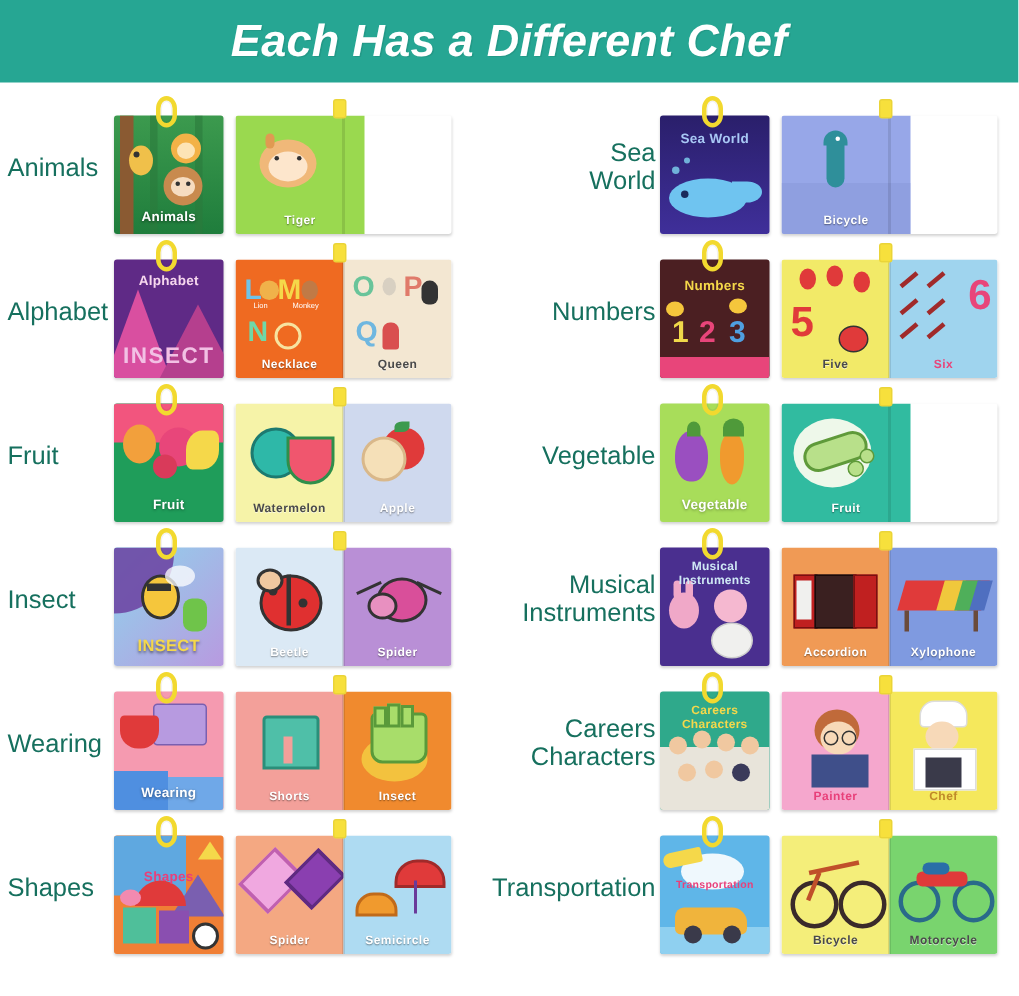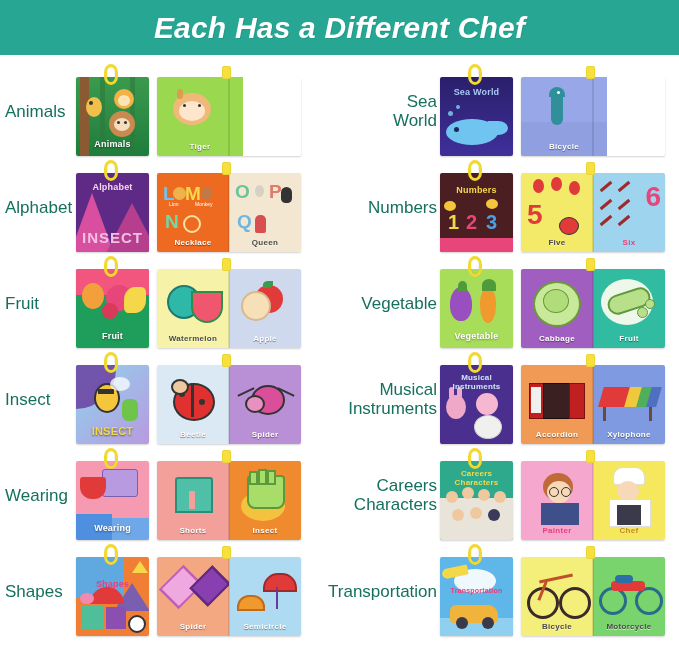--- a/index.html
+++ b/index.html
@@ -394,25 +394,20 @@
           <div class="tab loop" style="left:28px"></div>
           <div class="tab" style="left:146px"></div>
           <div class="cover" style="background:#a8dd5a">
             <div class="sh" style="left:10px;top:18px;width:22px;height:34px;background:#9a4fc0;border-radius:50% 50% 45% 45%"></div>
             <div class="sh" style="left:18px;top:12px;width:9px;height:10px;background:#4f9a3a;border-radius:50% 50% 0 0"></div>
             <div class="sh" style="left:40px;top:20px;width:16px;height:34px;background:#f09a2e;border-radius:40% 40% 50% 50%"></div>
             <div class="sh" style="left:42px;top:10px;width:14px;height:12px;background:#4f9a3a;border-radius:50% 50% 0 0"></div>
             <div class="cvt bot" style="color:#fff;text-shadow:0 1px 2px rgba(0,0,0,.35)">Vegetable</div>
           </div>
           <div class="open">
-            <div class="pg" style="background:#a05ec0">
-              <div class="sh c" style="left:12px;top:12px;width:44px;height:42px;background:#c8e89a;border:2px solid #6a9a3a"></div>
-              <div class="sh c" style="left:22px;top:20px;width:24px;height:22px;background:#b0dd7a;border:1px solid #6a9a3a"></div>
-              <div class="cap">Cabbage</div>
-            </div>
             <div class="pg" style="background:#31bba0">
               <div class="sh c" style="left:8px;top:10px;width:52px;height:46px;background:#eef8ea"></div>
               <div class="sh" style="left:14px;top:22px;width:40px;height:16px;background:#b8e08a;border:2px solid #5f9a3a;border-radius:18px;transform:rotate(-18deg)"></div>
               <div class="sh c" style="left:44px;top:38px;width:9px;height:9px;background:#b8e08a;border:1px solid #5f9a3a"></div>
               <div class="sh c" style="left:52px;top:30px;width:8px;height:8px;background:#b8e08a;border:1px solid #5f9a3a"></div>
               <div class="cap">Fruit</div>
             </div>
             <div class="spine"></div>
           </div>
         </div>

